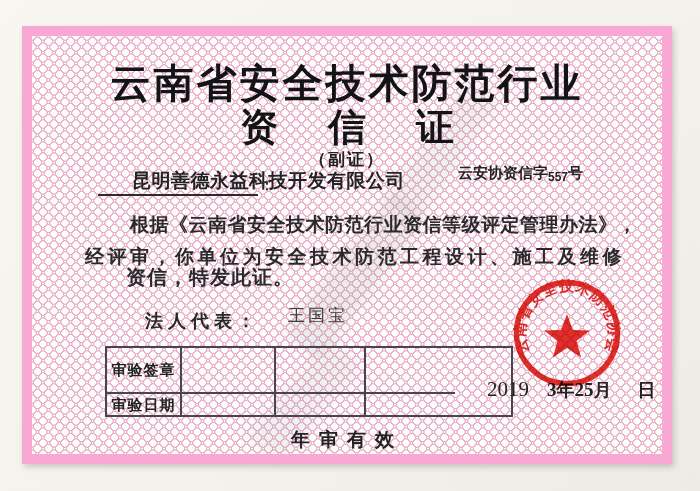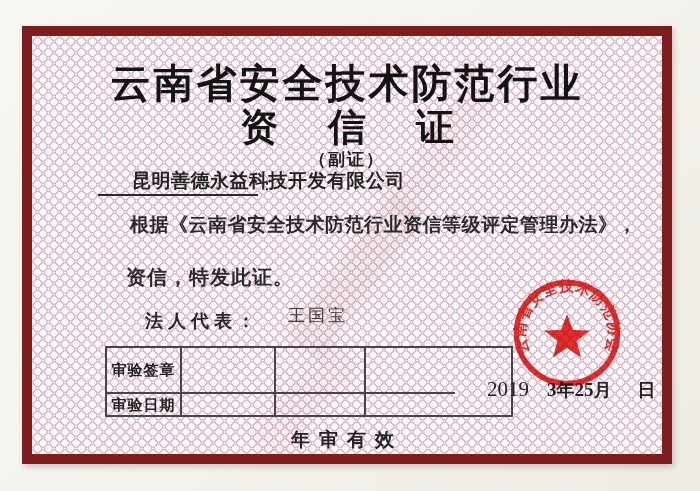--- a/index.html
+++ b/index.html
@@ -4,21 +4,21 @@
 <style>
   html,body{margin:0;padding:0;}
   body{
     width:700px;height:491px;position:relative;overflow:hidden;
     background:linear-gradient(135deg,#f7f6f1 0%,#f4f2ec 55%,#edebe4 100%);
     font-family:"Liberation Sans","DejaVu Sans",sans-serif;
     color:#1d1d1f;
   }
   .frame{
     position:absolute;left:22px;top:26px;width:650px;height:438px;
-    border:10px solid #7f1d1d;box-sizing:border-box;
+    border:10px solid #f9a8d4;box-sizing:border-box;
     box-shadow:2px 3px 6px rgba(0,0,0,.18);
   }
   .inner{
     position:relative;width:100%;height:100%;overflow:hidden;
     background-color:#fefdfd;
     background-image:
       radial-gradient(circle at 5.5px 5.5px, transparent 3.5px, #e9b3c9 3.6px, #e9b3c9 4.8px, transparent 4.9px),
       radial-gradient(circle at 0 0,       transparent 3.5px, #e9b3c9 3.6px, #e9b3c9 4.8px, transparent 4.9px),
       radial-gradient(circle at 11px 0,    transparent 3.5px, #e9b3c9 3.6px, #e9b3c9 4.8px, transparent 4.9px),
       radial-gradient(circle at 0 11px,    transparent 3.5px, #e9b3c9 3.6px, #e9b3c9 4.8px, transparent 4.9px),
@@ -78,22 +78,26 @@
     <div class="abs smudge sm3"></div>
 
     <div class="abs centered title1">云南省安全技术防范行业</div>
     <div class="abs centered title2">资信证</div>
     <div class="abs centered subtitle">（副证）</div>
 
     <div class="abs company">昆明善德永益科技开发有限公司</div>
     <div class="abs underline"></div>
     <div class="abs ul-mark">：</div>
 
+    <div class="abs certno">
+      <span>云安协资信字</span><span class="num">557</span><span>号</span>
+    </div>
 
     <div class="abs bodyline line1">根据《云南省安全技术防范行业资信等级评定管理办法》，</div>
+    <div class="abs bodyline line2">经评审，你单位为安全技术防范工程设计、施工及维修</div>
 
     <div class="abs line3">
       <span class="grade-rest">资信，特发此证。</span>
     </div>
 
     <div class="abs rep-label">法人代表：</div>
     <div class="abs rep-name">王国宝</div>
 
     <div class="abs tbl">
       <div class="cell first-col first-row lbl">审验签章</div>

